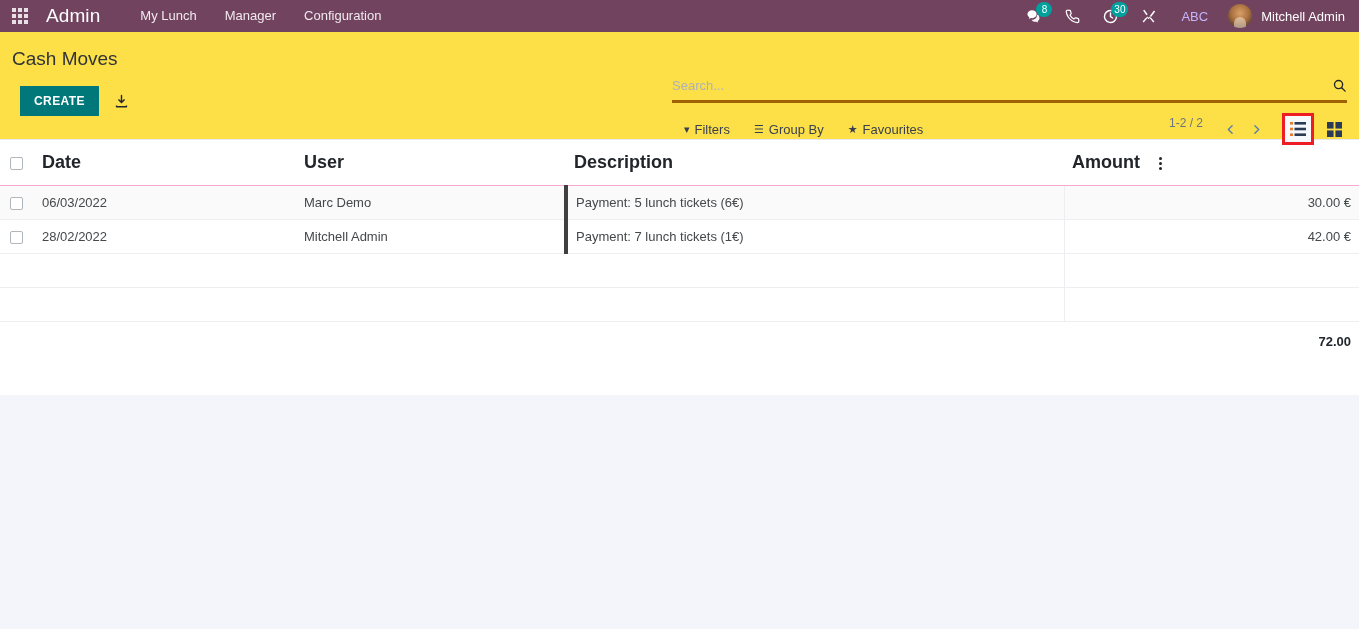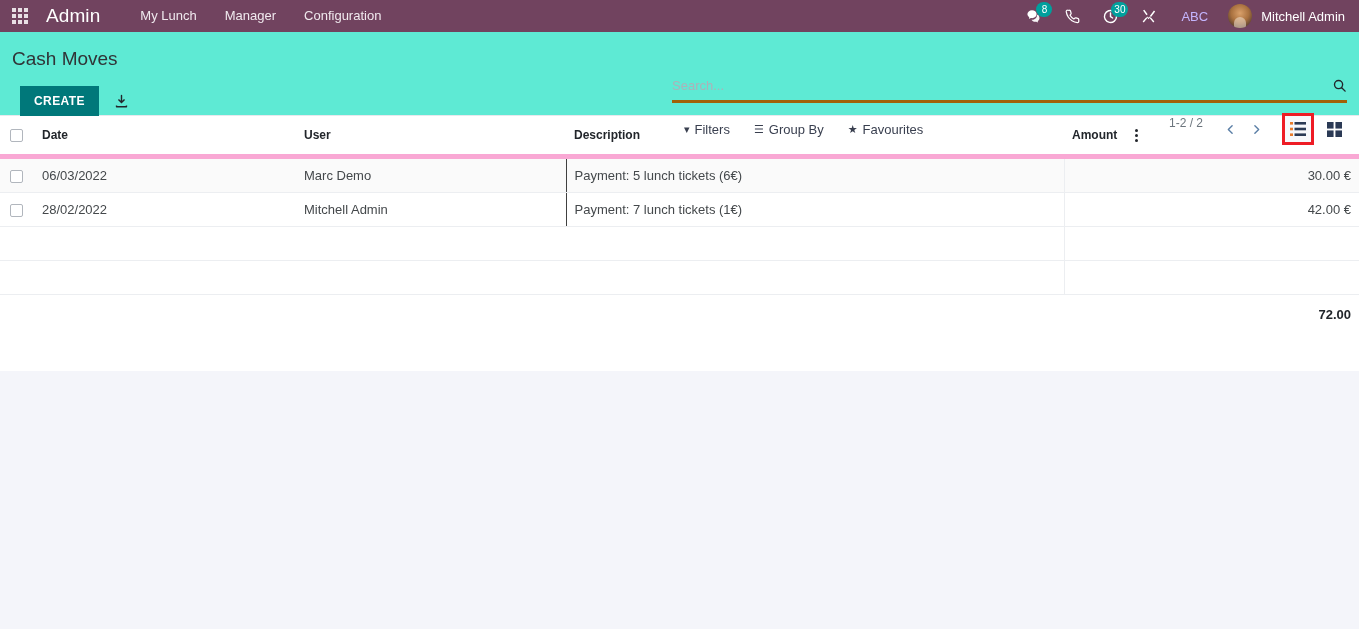--- a/index.html
+++ b/index.html
@@ -111,24 +111,24 @@
   }
   .user-name {
     font-size: 13px;
     margin-left: 9px;
     color: #ffffff;
     white-space: nowrap;
   }
 
   
   .control-panel {
-    background: #5eead4;
+    background: #fde047;
     border-bottom: 1px solid #e7e9ed;
     position: relative;
-    height: 84px;
+    height: 108px;
   }
   .cp-title {
     position: absolute;
     left: 12px; top: 16px;
     font-size: 19px;
     color: #303437;
     font-weight: 400;
   }
   .cp-buttons {
     position: absolute;
@@ -241,26 +241,26 @@
     background: #ffffff;
     height: 255px;
     overflow: hidden;
   }
   table.o-list {
     width: 100%;
     border-collapse: collapse;
     table-layout: fixed;
   }
   table.o-list th {
-    font-size: 12px;
+    font-size: 18px;
     font-weight: 700;
     color: #22262b;
     text-align: left;
     padding: 12px 8px;
-    border-bottom: 5px solid #f9a8d4;
+    border-bottom: 1px solid #f9a8d4;
     background: #ffffff;
     vertical-align: middle;
     cursor: pointer;
     white-space: nowrap;
   }
   table.o-list td {
     font-size: 13px;
     color: #44484b;
     padding: 9px 8px;
     border-bottom: 1px solid #eceef1;
@@ -296,21 +296,21 @@
     padding: 0 4px;
     vertical-align: middle;
     margin-left: 10px;
   }
   .opt-col-btn i {
     width: 3px; height: 3px;
     background: #22262b;
     border-radius: 50%;
     display: block;
   }
-  td.desc-cell { border-left: 1px solid #404040; }
+  td.desc-cell { border-left: 4px solid #404040; }
   td.amt-cell { border-left: 1px solid #eceef1; }
   tr.total-row td {
     font-size: 13px;
     font-weight: 700;
     color: #22262b;
     border-top: 1px solid #dfe2e6;
     border-bottom: none;
     padding: 12px 8px;
     background: #ffffff;
   }

